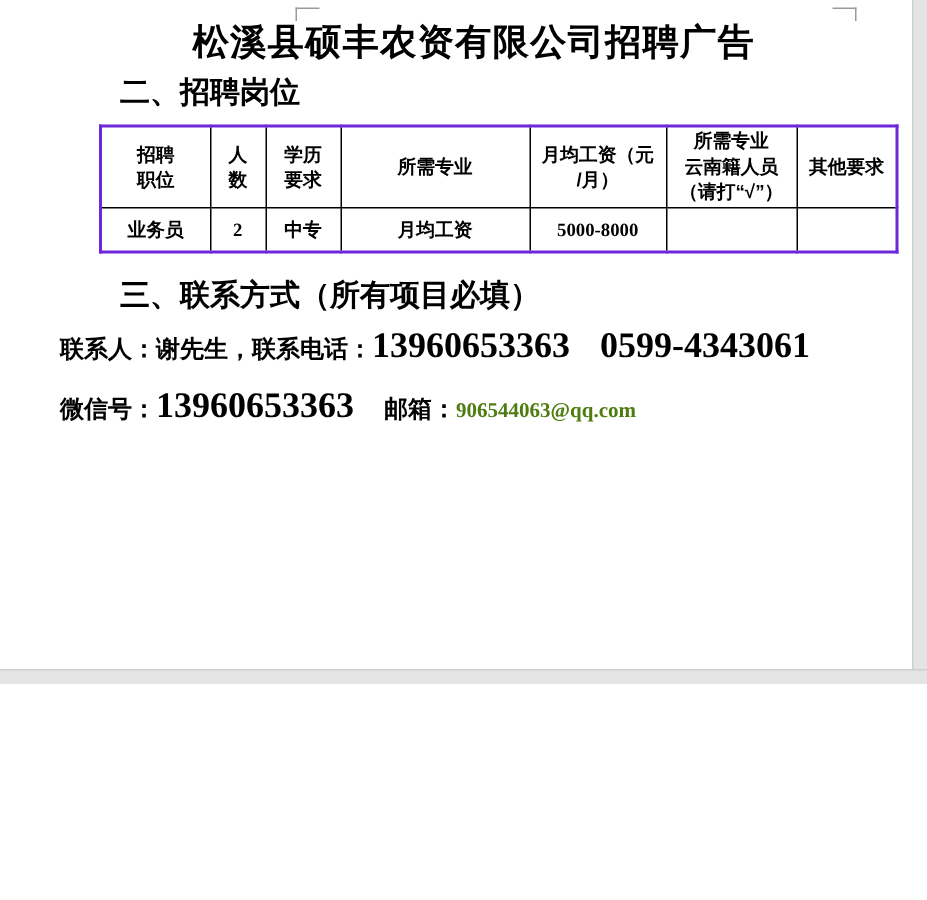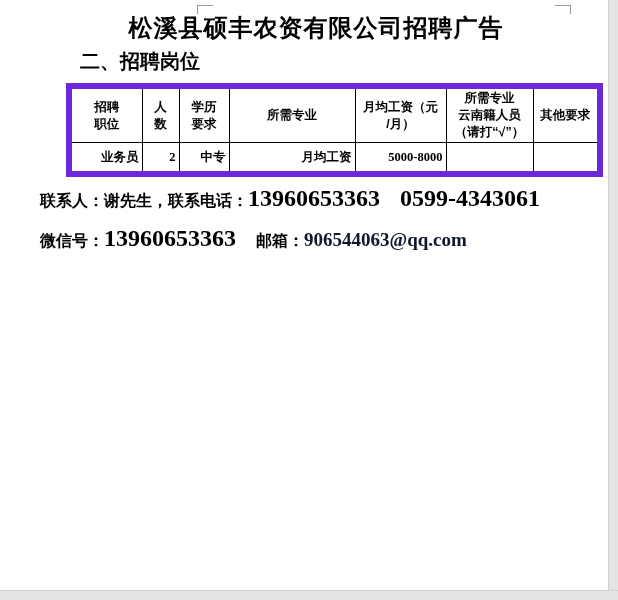--- a/index.html
+++ b/index.html
@@ -1,50 +1,50 @@
 <!DOCTYPE html>
 <html><head>
 <meta charset="utf-8">
 <style>
   html,body{margin:0;padding:0;background:#ffffff;}
   body{width:618px;height:600px;overflow:hidden;
        font-family:"Liberation Sans", sans-serif;color:#000;}
-  .page{position:relative;width:618px;height:600px;background:#fff;overflow:hidden;}
+  .page{position:relative;width:618px;height:456px;background:#fff;overflow:hidden;}
   .edge-right{position:absolute;top:0;right:0;width:9px;height:600px;
               background:#e4e4e4;border-left:1px solid #cfcfcf;}
   .edge-bottom{position:absolute;left:0;bottom:0;width:618px;height:9px;
                background:#e4e4e4;border-top:1px solid #cfcfcf;}
   .margin-mark{position:absolute;top:5px;width:15px;height:8px;}
   .margin-mark.left{left:197px;border-top:1px solid #9a9a9a;border-left:1px solid #9a9a9a;}
   .margin-mark.right{left:555px;border-top:1px solid #9a9a9a;border-right:1px solid #9a9a9a;}
   .content{position:absolute;left:40px;top:10px;width:552px;}
   .doc-title{font-size:24px;font-weight:700;text-align:center;letter-spacing:1px;
              color:#000;margin:2px 0 0 0;}
   .intro{margin-top:24px;font-size:17px;line-height:24.5px;text-align:justify;
          text-indent:2em;color:#c02b2b;font-weight:500;}
   .sec-heading{margin-top:4px;padding-left:2em;font-size:20px;font-weight:700;color:#000;}
   table.jobs{border-collapse:collapse;table-layout:fixed;width:531px;
-             margin:8px 0 0 26px;border:6px solid #6d28d9;}
+             margin:8px 0 0 26px;border:2px solid #6d28d9;}
   table.jobs td,table.jobs th{border:1px solid #000;padding:1px 3px;
              font-size:12.5px;font-weight:700;text-align:center;vertical-align:middle;
              overflow:hidden;}
   table.jobs th{height:43px;}
-  tr.r1 td{height:26px;text-align:right;}
+  tr.r1 td{height:26px;}
   tr.r2 td{height:32px;}
   tr.r3 td{height:58px;}
   .pre{white-space:pre-line;}
   .welfare-value{text-align:left;padding:4px 8px;font-size:13.5px;vertical-align:bottom;
                  padding-bottom:12px;}
   .num{font-family:"Liberation Serif", serif;font-size:13.5px;}
   .contact-line{font-size:16px;font-weight:700;color:#000;}
   .c1{margin-top:8px;}
   .c2{margin-top:13px;}
   .phone{font-family:"Liberation Serif", serif;font-size:24px;}
   .gap-left{margin-left:20px;}
-  .email{color:#0f172a;font-family:"Liberation Serif", serif;font-size:19px;margin-top:32px;}
+  .email{color:#4d7c0f;font-family:"Liberation Serif", serif;font-size:14px;margin-top:32px;}
 </style>
 </head>
 <body>
 
 <div class="page">
 
   <span class="margin-mark left"></span>
   <span class="margin-mark right"></span>
 
   <div class="content">
@@ -85,20 +85,21 @@
         <td class="num">2</td>
         <td>中专</td>
         <td>月均工资</td>
         <td class="num">5000-8000</td>
         <td></td>
         <td></td>
       </tr>
     </tbody>
       </table>
 
+    <div class="sec-heading" style="margin-top:14px;">三、联系方式（所有项目必填）</div>
 
     <div class="contact-line c1">
       <span>联系人：谢先生，联系电话：</span><span class="phone">13960653363</span><span class="phone gap-left">0599-4343061</span>
     </div>
 
     <div class="contact-line c2">
       <span>微信号：</span><span class="phone">13960653363</span><span class="gap-left">邮箱：</span><span class="email">906544063@qq.com</span>
     </div>
 
   </div>

